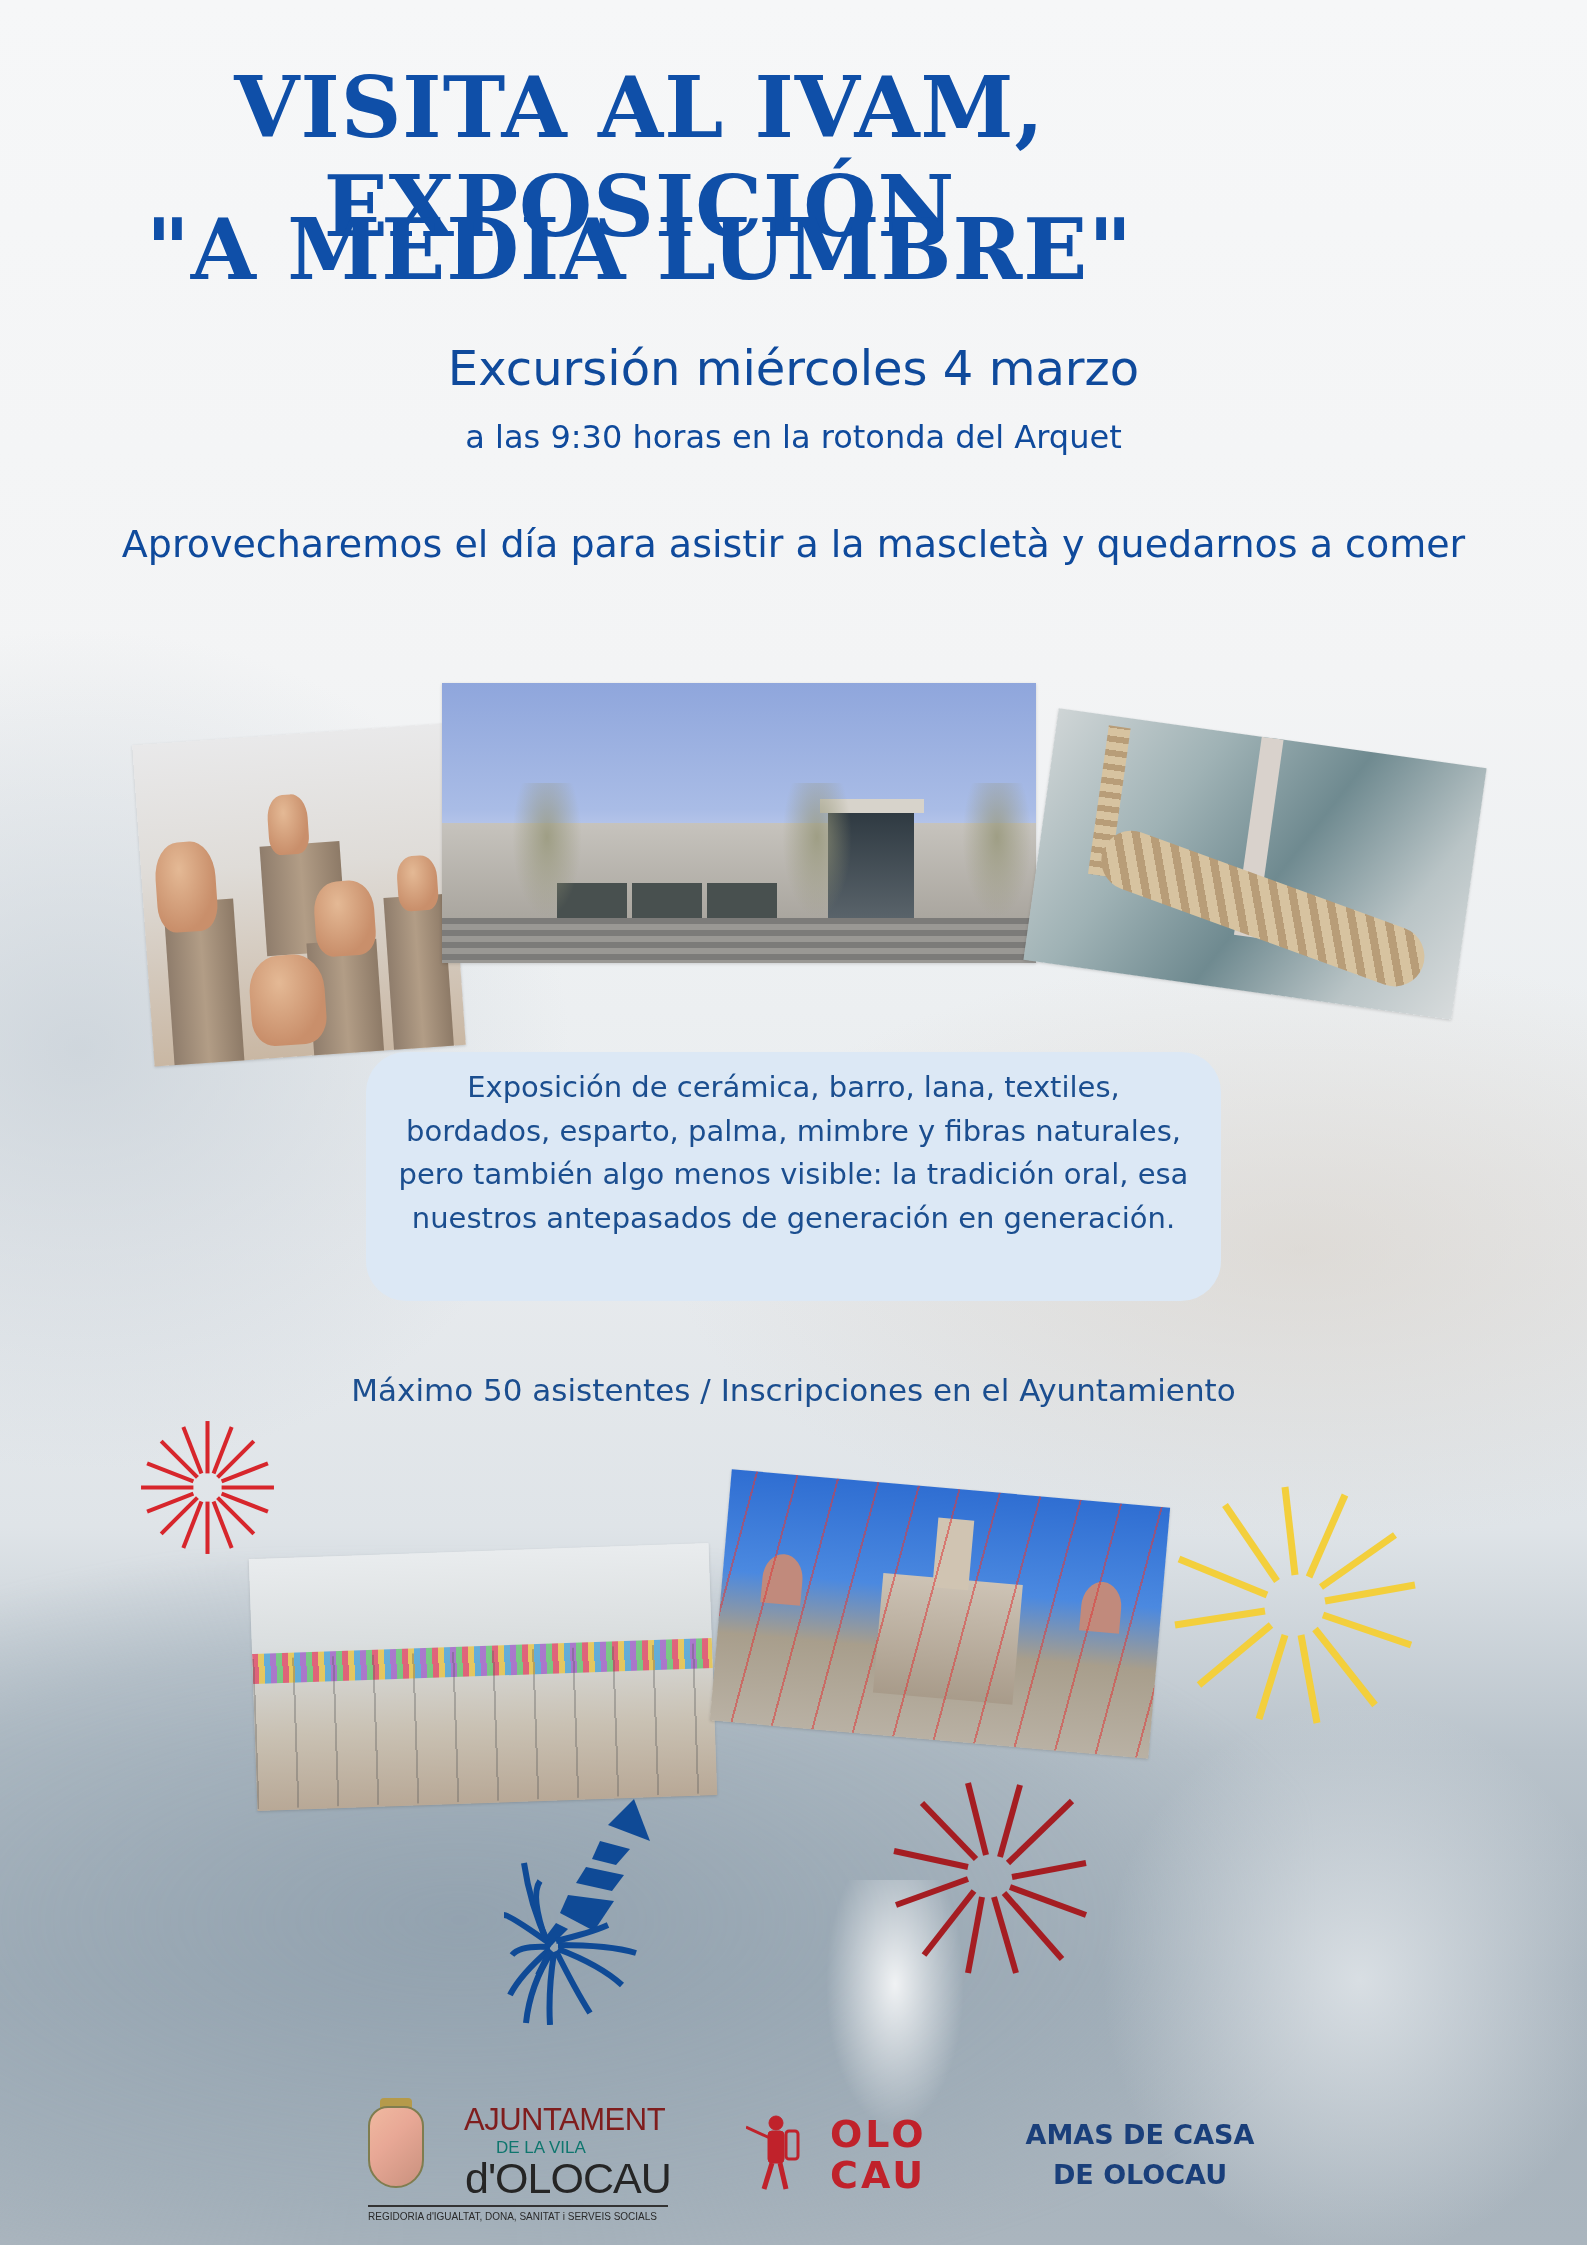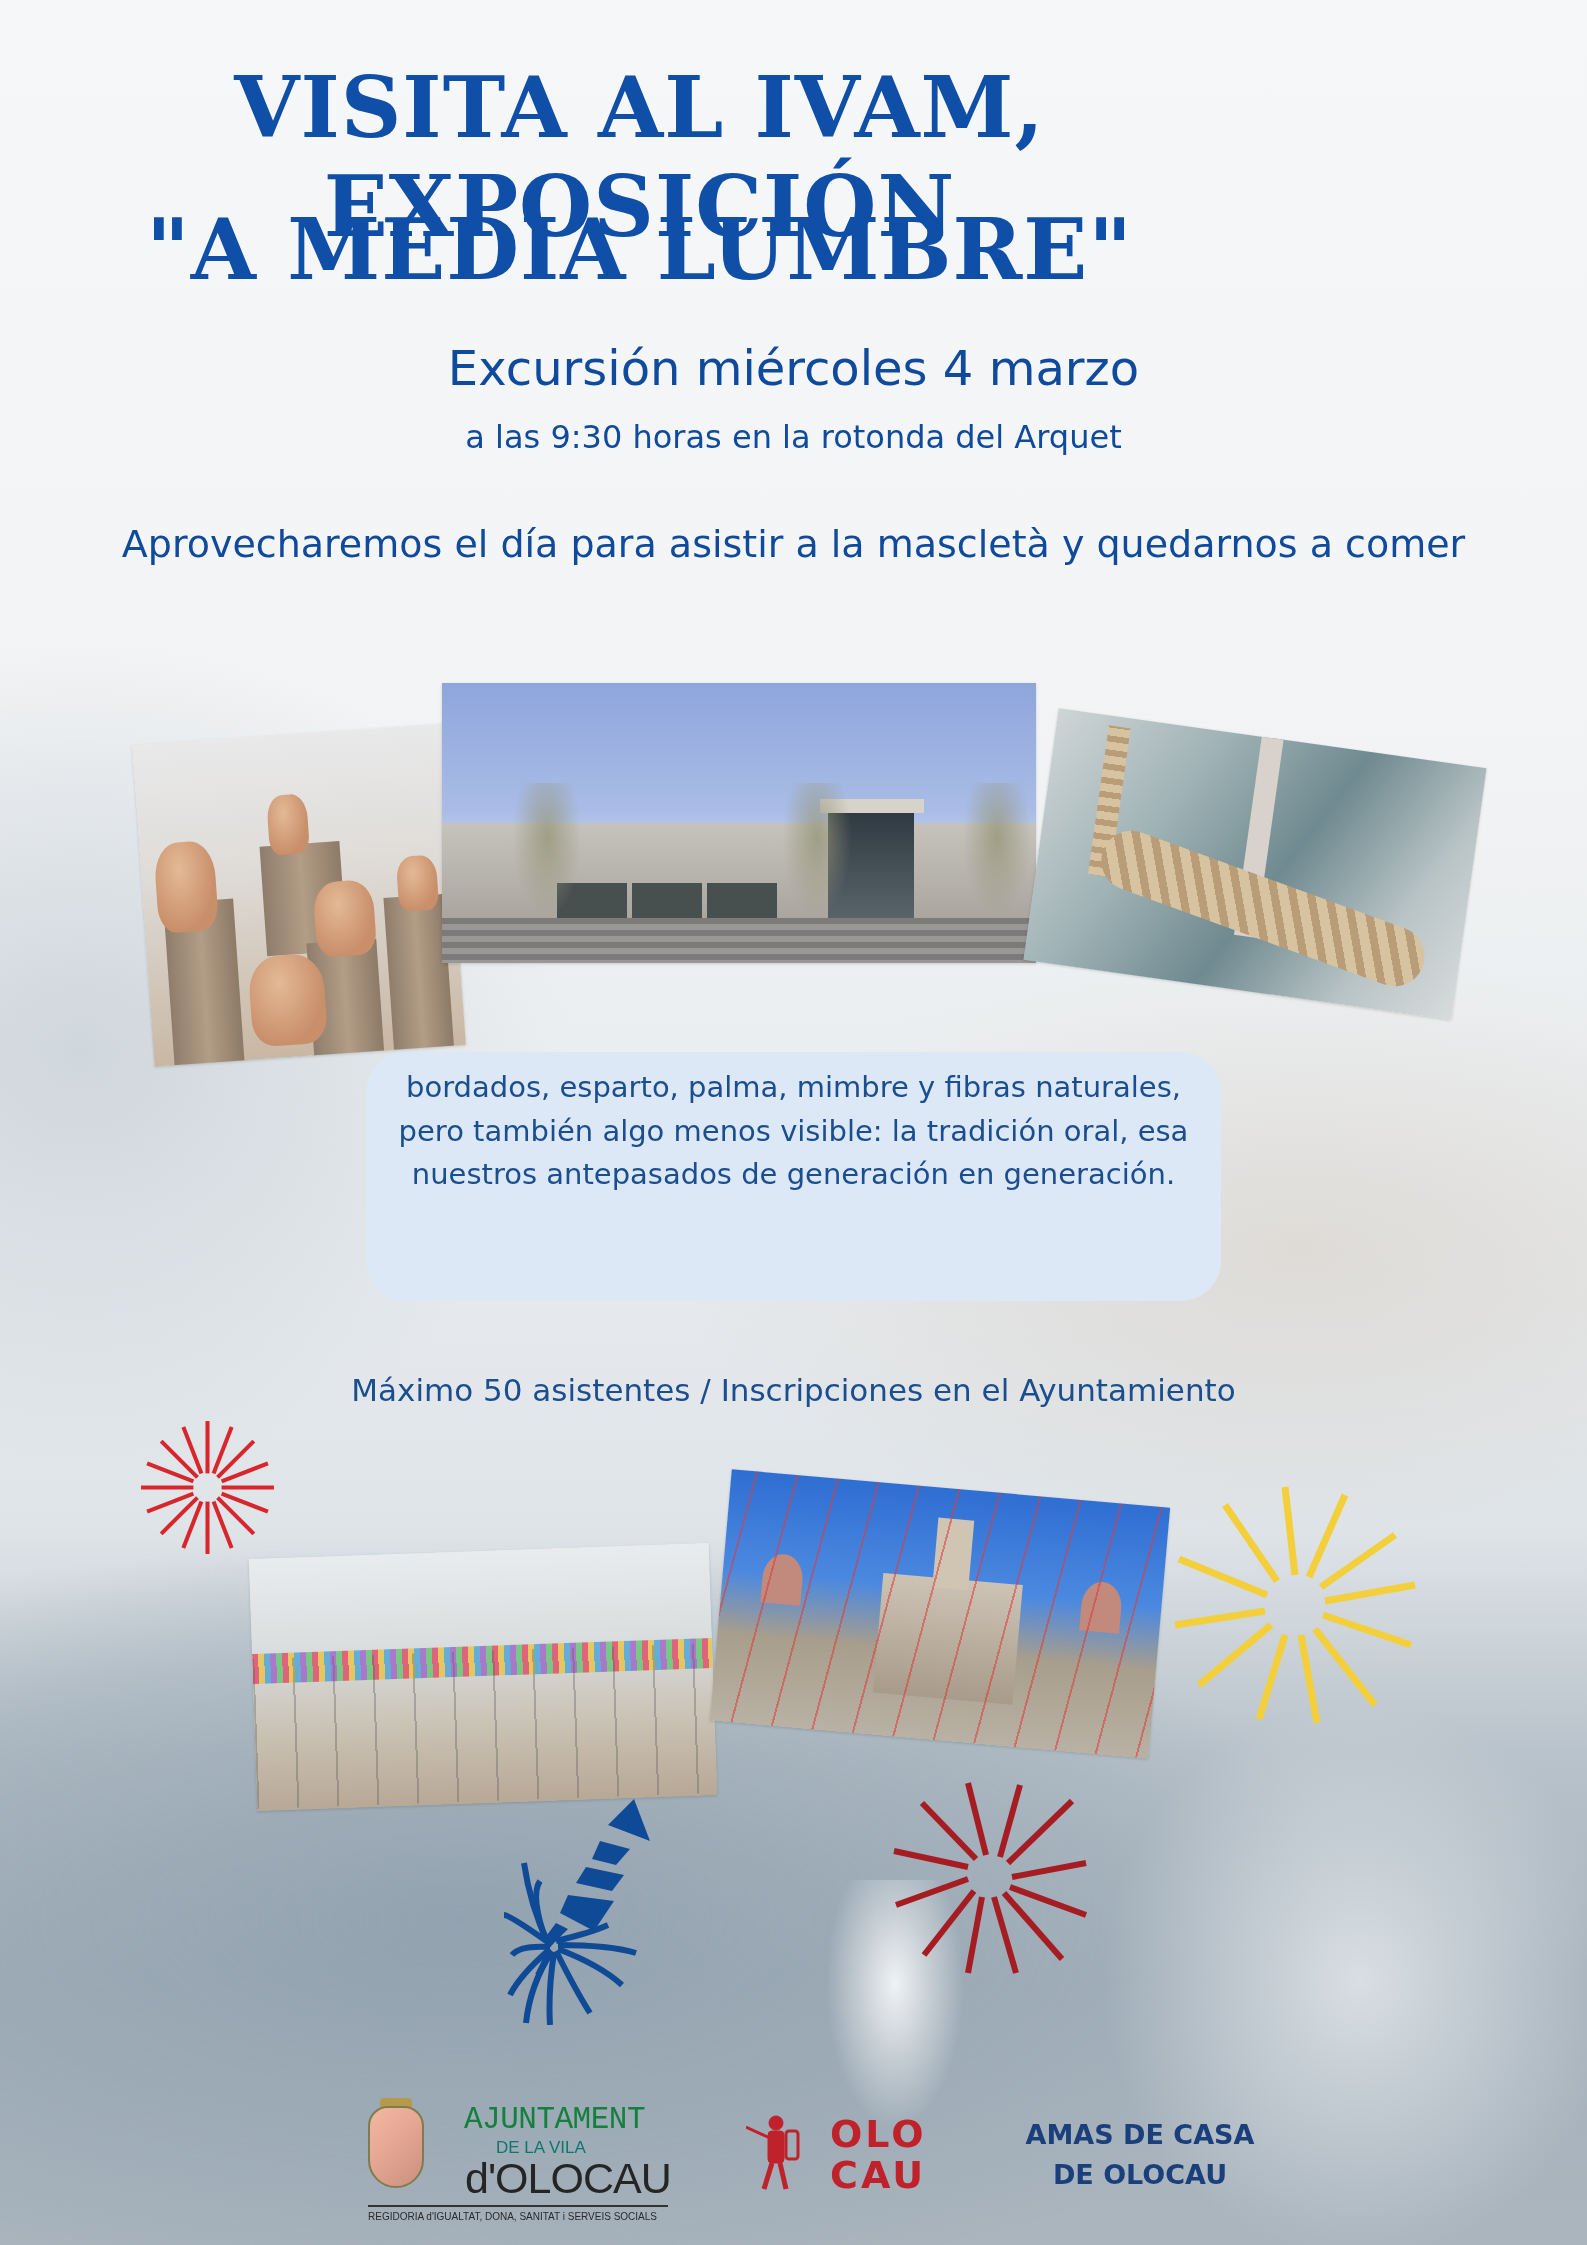--- a/index.html
+++ b/index.html
@@ -88,21 +88,21 @@
   .ph-cityhall .tower { position: absolute; left: 210px; top: 30px; width: 36px; height: 70px; background: #d0c4b2; }
   .ph-cityhall .dome { position: absolute; top: 80px; width: 40px; height: 50px; border-radius: 50% 50% 0 0; background: #c18a7c; }
   .ph-cityhall .lines { position: absolute; inset: 0; background: repeating-linear-gradient(100deg, rgba(255,255,255,0.0) 0 24px, rgba(220,60,60,0.55) 24px 26px, rgba(255,255,255,0) 26px 40px); }
 
   .fw { position: absolute; }
 
   .footer-logo { position: absolute; }
   .ajunt { left: 368px; top: 2098px; width: 310px; height: 120px; }
   .ajunt .shield { position: absolute; left: 0; top: 8px; width: 56px; height: 82px; border-radius: 20px 20px 28px 28px; background: linear-gradient(135deg,#f0b9a0 0%,#e8a896 40%,#c9917e 100%); border: 2px solid #7f7d4f; }
   .ajunt .crown { position: absolute; left: 12px; top: 0; width: 32px; height: 14px; background: #b59a4a; border-radius: 4px 4px 0 0; }
-  .ajunt .t1 { position: absolute; left: 96px; top: 4px; font-family: Liberation Mono, monospace; font-size: 31px; color: #15803d; letter-spacing: -0.5px; }
+  .ajunt .t1 { position: absolute; left: 96px; top: 4px; font-family: Liberation Sans, sans-serif; font-size: 31px; color: #7f1d1d; letter-spacing: -0.5px; }
   .ajunt .t2 { position: absolute; left: 128px; top: 40px; font-family: "Liberation Sans", sans-serif; font-size: 17px; color: #0f766e; }
   .ajunt .t3 { position: absolute; left: 97px; top: 56px; font-family: "Liberation Sans", sans-serif; font-size: 43px; color: #252525; letter-spacing: -1px; }
   .ajunt .rule { position: absolute; left: 0; top: 107px; width: 300px; height: 2px; background: #333; }
   .ajunt .t4 { position: absolute; left: 0; top: 113px; width: 310px; font-family: "Liberation Sans", sans-serif; font-size: 10px; color: #2a2a2a; white-space: nowrap; }
 
   .olocau { left: 746px; top: 2113px; width: 200px; height: 80px; }
   .olocau .fig { position: absolute; left: 0; top: 0; width: 58px; height: 80px; }
   .olocau .w { position: absolute; left: 84px; font-family: "DejaVu Sans", sans-serif; font-weight: bold; font-size: 38px; color: #c0222b; letter-spacing: 3px; line-height: 38px; }
   .olocau .w1 { top: 2px; }
   .olocau .w2 { top: 43px; }
@@ -149,20 +149,21 @@
   <div class="steps"></div>
 </div>
 
 <div class="photo ph-braid">
   <div class="col"></div>
   <div class="rope2"></div>
   <div class="rope"></div>
 </div>
 
 <div class="info">
+  <div>Exposición de cerámica, barro, lana, textiles,</div>
   <div>bordados, esparto, palma, mimbre y fibras naturales,</div>
   <div>pero también algo menos visible: la tradición oral, esa</div>
   <div>nuestros antepasados de generación en generación.</div>
 </div>
 
 <div class="maximo">Máximo 50 asistentes / Inscripciones en el Ayuntamiento</div>
 
 <div class="photo ph-smoke">
   <div class="garland"></div>
   <div class="fence"></div>

